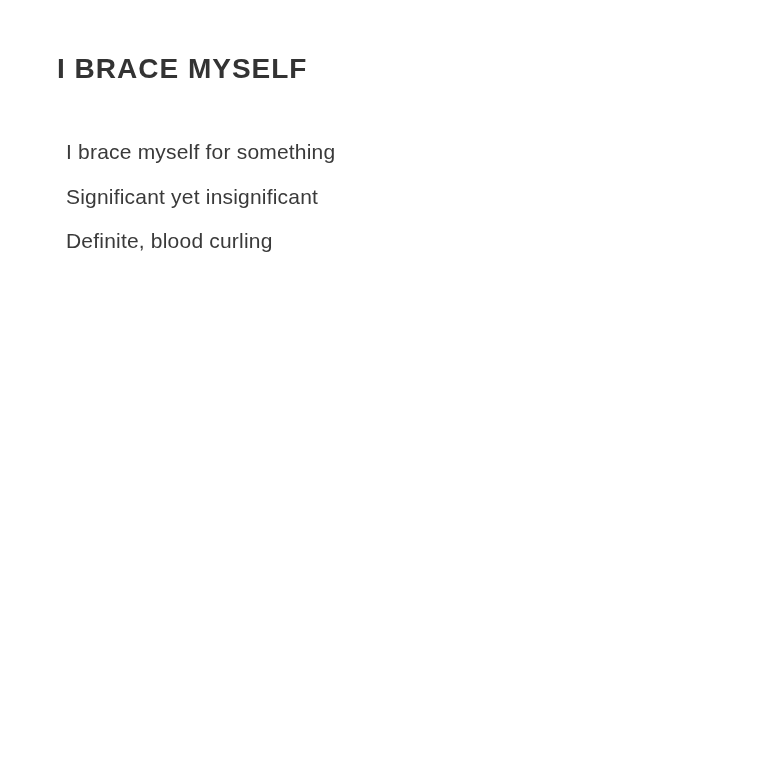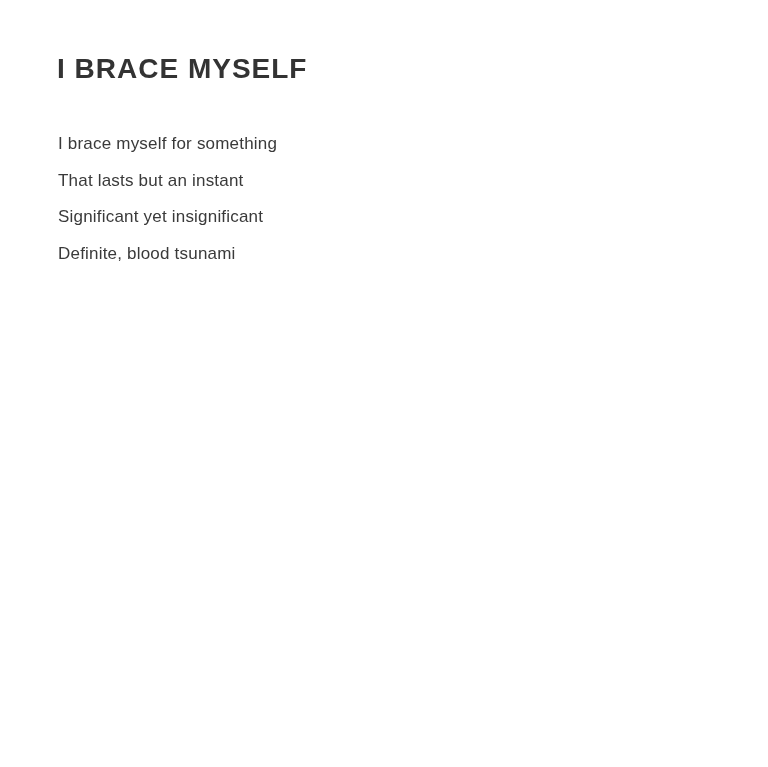--- a/index.html
+++ b/index.html
@@ -26,34 +26,33 @@
     letter-spacing: 1px;
     color: #333333;
     font-family: "Liberation Sans", sans-serif;
   }
   .poem-body {
     position: absolute;
     left: 58px;
     top: 126px;
   }
   .poem-body p {
-    margin: 0;
-    font-size: 17px;
+    margin: 8px;
+    font-size: 21px;
     line-height: 36.7px;
     font-weight: 400;
     letter-spacing: 0.2px;
     color: #3a3a3a;
     white-space: nowrap;
   }
 </style>
 </head>
 <body>
 
 <div class="page">
   <h1 class="poem-title">I BRACE MYSELF</h1>
 
   <div class="poem-body">
     <p>I brace myself for something</p>
-    <p>That lasts but an instant</p>
     <p>Significant yet insignificant</p>
-    <p>Definite, blood tsunami</p>
+    <p>Definite, blood curling</p>
   </div>
 </div>
 
 </body></html>

